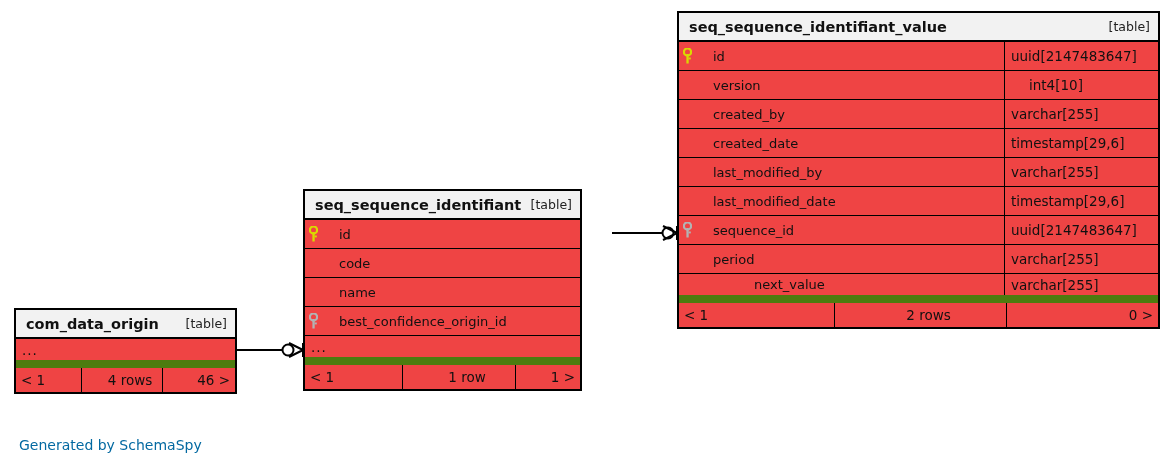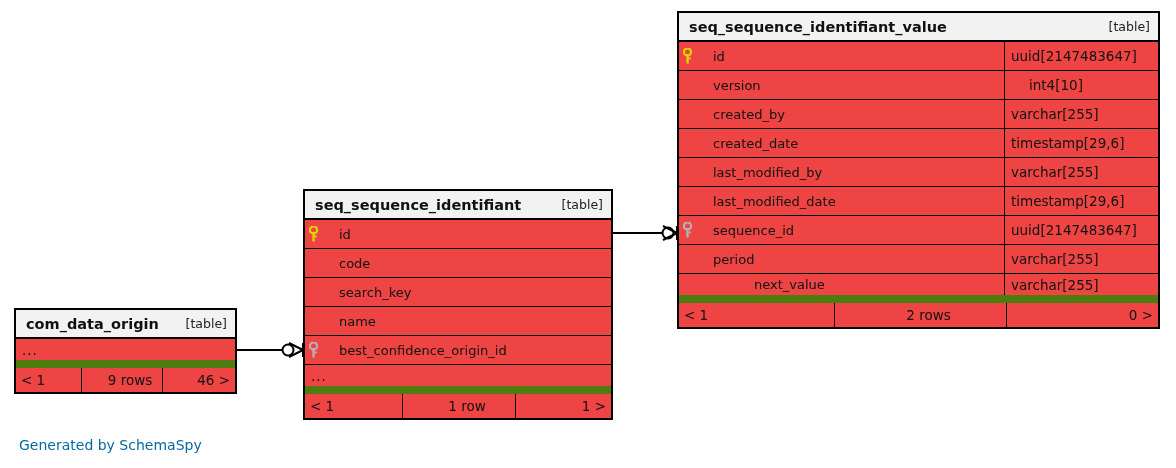--- a/index.html
+++ b/index.html
@@ -161,26 +161,26 @@
   </div>
   <div class="er-rows">
     <div class="er-row">
       <div class="er-col-name">
         <span class="er-ellipsis">...</span>
       </div>
     </div>
   </div>
   <div class="er-footer">
     <div class="ft-left" style="width:65px;">&lt; 1</div>
-    <div class="ft-mid" style="width:81px;">9 rows</div>
+    <div class="ft-mid" style="width:81px;">4 rows</div>
     <div class="ft-right" style="flex:1 1 auto;">46 &gt;</div>
   </div>
 </div>
 
-<div class="er-table" id="tbl-seq_sequence_identifiant" style="left:303px; top:189px; width:310px;">
+<div class="er-table" id="tbl-seq_sequence_identifiant" style="left:303px; top:189px; width:279px;">
   <div class="er-header">
     <span class="er-title">seq_sequence_identifiant</span>
     <span class="er-kind">[table]</span>
   </div>
   <div class="er-rows">
 
     <div class="er-row">
       <div class="key-slot">
         <svg width="9" height="16" viewBox="0 0 9 16">
           <circle cx="4.5" cy="4" r="3.6" fill="none" stroke="#d9d900" stroke-width="2.2"></circle>
@@ -193,26 +193,20 @@
       </div>
     </div>
 
     <div class="er-row">
       <div class="key-slot"></div>
       <div class="er-col-name">
         <span class="er-name-text">code</span>
       </div>
     </div>
 
-    <div class="er-row">
-      <div class="key-slot"></div>
-      <div class="er-col-name">
-        <span class="er-name-text">search_key</span>
-      </div>
-    </div>
 
     <div class="er-row">
       <div class="key-slot"></div>
       <div class="er-col-name">
         <span class="er-name-text">name</span>
       </div>
     </div>
 
     <div class="er-row">
       <div class="key-slot">

